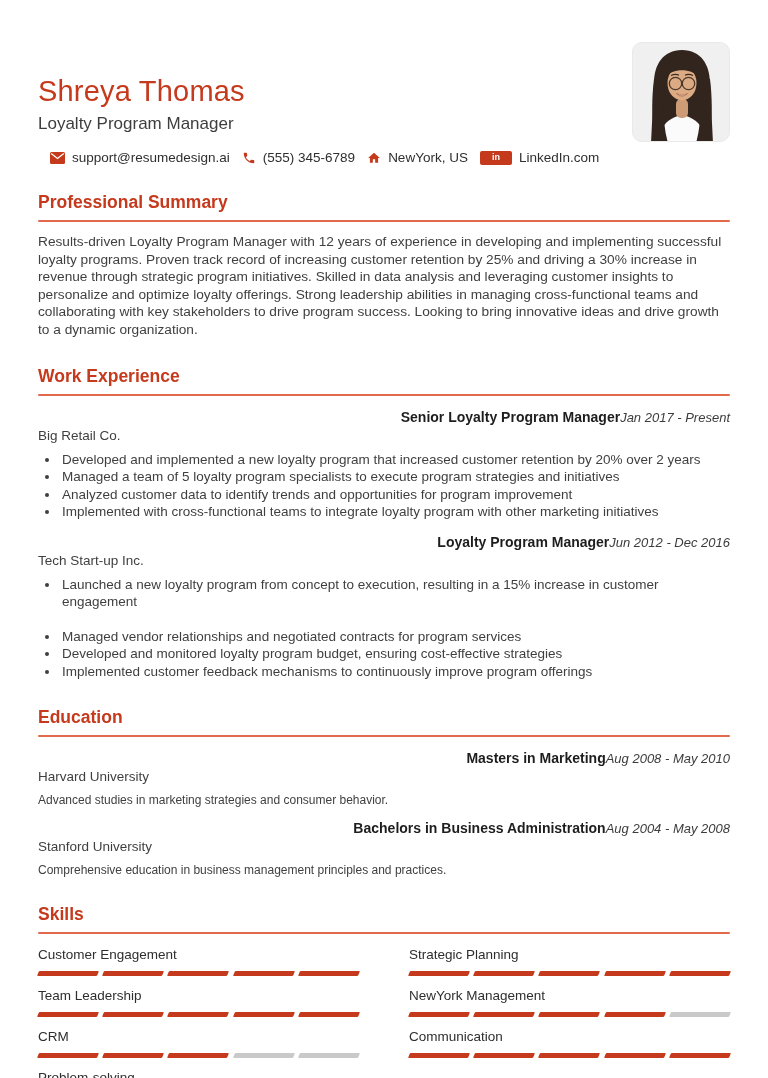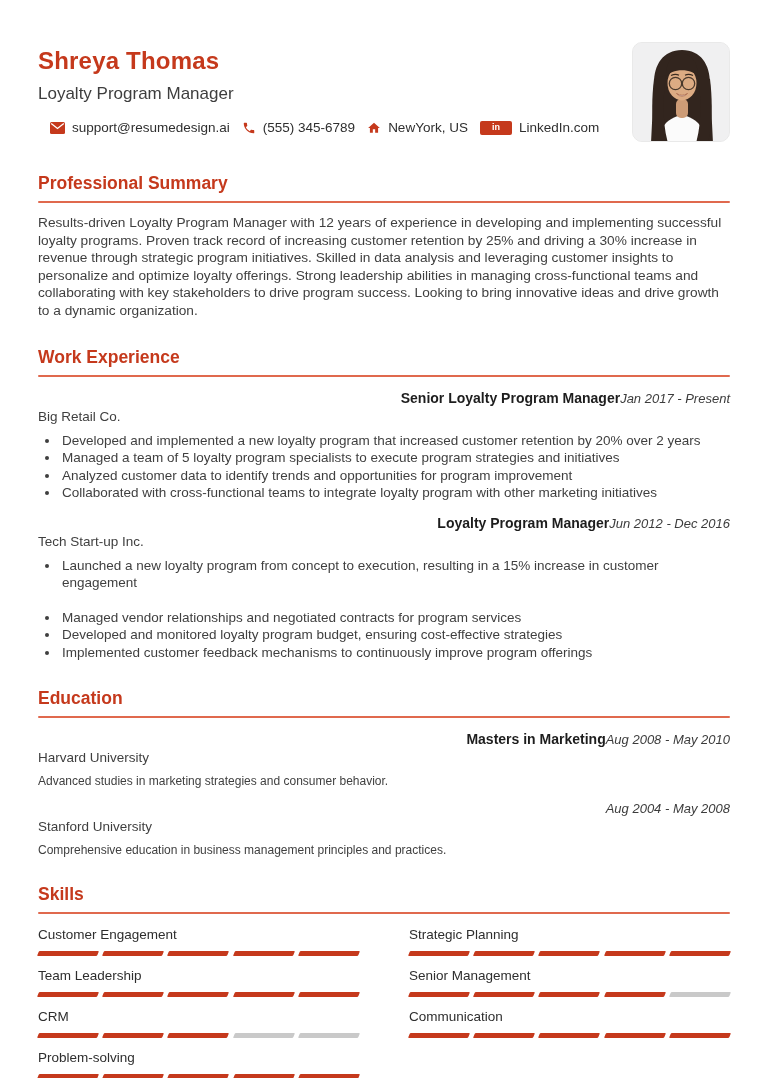--- a/index.html
+++ b/index.html
@@ -12,21 +12,21 @@
   *{box-sizing:border-box;}
   html,body{margin:0;padding:0;}
   body{
     width:768px;height:1078px;overflow:hidden;background:#ffffff;
     font-family:"Liberation Sans", sans-serif;color:var(--text);
   }
   .page{padding:44px 38px 0 38px;}
 
   
   .header{display:flex;justify-content:space-between;align-items:flex-start;min-height:102px;}
-  .name{font-size:24px;line-height:34px;font-weight:bold;color:var(--accent);letter-spacing:.2px;}
+  .name{font-size:29px;line-height:34px;font-weight:normal;color:var(--accent);letter-spacing:.2px;margin-top:30px;}
   .job-title{font-size:17px;line-height:20px;color:#3e3e3e;margin-top:6px;}
   .contacts{display:flex;align-items:center;gap:12px;margin-top:16px;font-size:13.5px;color:#2f2f2f;white-space:nowrap;padding-left:12px;}
   .contact{display:flex;align-items:center;gap:7px;cursor:pointer;}
   .contact svg{display:block;}
   .li-badge{width:32px;height:14px;border-radius:2px;background:var(--accent);color:#fff;
     font-size:9px;font-weight:bold;display:flex;align-items:center;justify-content:center;line-height:1;}
   .photo{width:98px;height:100px;border-radius:10px;overflow:hidden;background:var(--photo-bg);
     border:1px solid #e9e9e9;flex:0 0 auto;margin-top:-2px;}
   .photo svg{display:block;}
 
@@ -138,21 +138,21 @@
     <div class="entry">
       <div class="entry-head">
         <span class="entry-title">Senior Loyalty Program Manager</span>
         <span class="entry-date">Jan 2017 - Present</span>
       </div>
       <div class="entry-sub">Big Retail Co.</div>
       <ul class="bullets">
         <li>Developed and implemented a new loyalty program that increased customer retention by 20% over 2 years</li>
         <li>Managed a team of 5 loyalty program specialists to execute program strategies and initiatives</li>
         <li>Analyzed customer data to identify trends and opportunities for program improvement</li>
-        <li>Collaborated with cross-functional teams to integrate loyalty program with other marketing initiatives</li>
+        <li>Implemented with cross-functional teams to integrate loyalty program with other marketing initiatives</li>
       </ul>
     </div>
 
     <div class="entry">
       <div class="entry-head">
         <span class="entry-title">Loyalty Program Manager</span>
         <span class="entry-date">Jun 2012 - Dec 2016</span>
       </div>
       <div class="entry-sub">Tech Start-up Inc.</div>
       <ul class="bullets">
@@ -172,20 +172,21 @@
       <div class="entry-head">
         <span class="entry-title">Masters in Marketing</span>
         <span class="entry-date">Aug 2008 - May 2010</span>
       </div>
       <div class="entry-sub">Harvard University</div>
       <div class="edu-desc">Advanced studies in marketing strategies and consumer behavior.</div>
     </div>
 
     <div class="entry">
       <div class="entry-head">
+        <span class="entry-title">Bachelors in Business Administration</span>
         <span class="entry-date">Aug 2004 - May 2008</span>
       </div>
       <div class="entry-sub">Stanford University</div>
       <div class="edu-desc">Comprehensive education in business management principles and practices.</div>
     </div>
   </div>
 
   <div class="section">
     <div class="section-heading">Skills</div>
     <div class="rule"></div>
@@ -215,21 +216,21 @@
         <div class="skill-name">Team Leadership</div>
         <div class="skill-bar">
             <span class="seg filled"></span>
             <span class="seg filled"></span>
             <span class="seg filled"></span>
             <span class="seg filled"></span>
             <span class="seg filled"></span>
           </div>
       </div>
       <div class="skill">
-        <div class="skill-name">Senior Management</div>
+        <div class="skill-name">NewYork Management</div>
         <div class="skill-bar">
             <span class="seg filled"></span>
             <span class="seg filled"></span>
             <span class="seg filled"></span>
             <span class="seg filled"></span>
             <span class="seg"></span>
           </div>
       </div>
       <div class="skill">
         <div class="skill-name">CRM</div>

